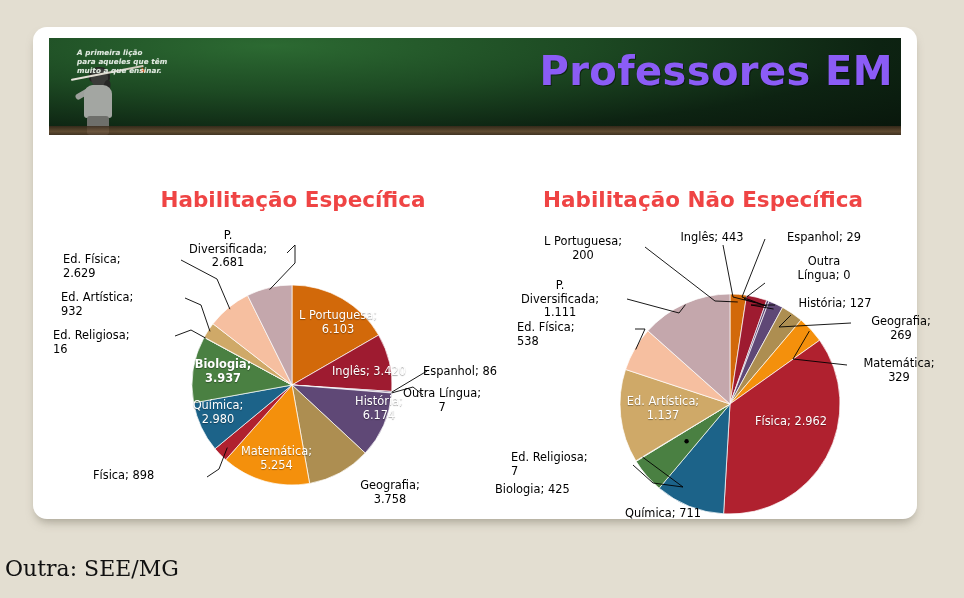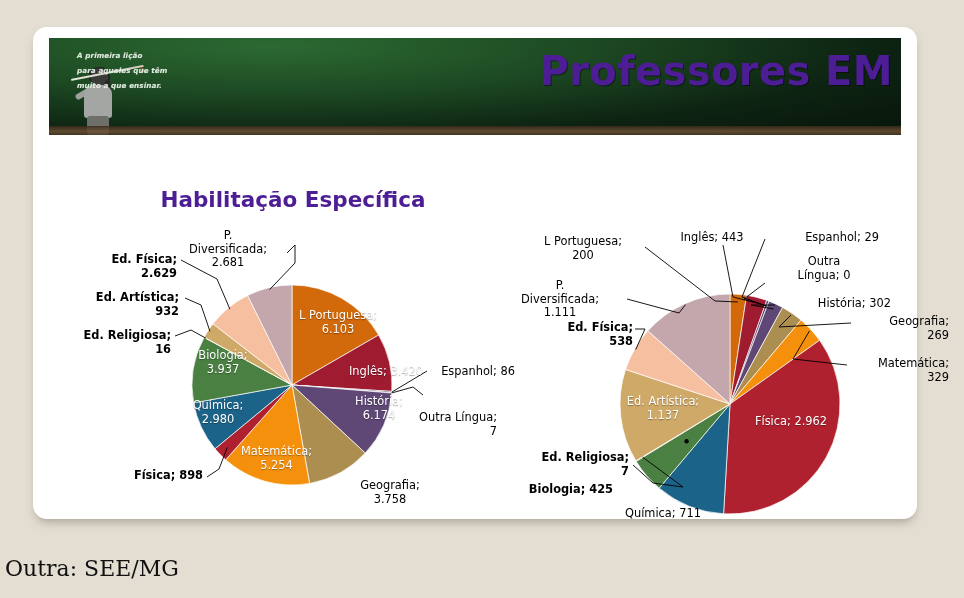--- a/index.html
+++ b/index.html
@@ -23,21 +23,21 @@
     overflow:hidden;
   }
   #banner .floorline{
     position:absolute;left:0;right:0;bottom:0;height:9px;
     background:linear-gradient(180deg,#3a2a1b,#6d5236 60%,#4a3725);
     opacity:.85;
   }
   #banner .chalktext{
     position:absolute;left:28px;top:10px;
     font-family:"DejaVu Sans", sans-serif;
-    font-size:7.2px;line-height:15px;font-weight:bold;font-style:italic;
+    font-size:7.2px;line-height:9px;font-weight:bold;font-style:italic;
     color:#dfe9df;letter-spacing:.1px;white-space:pre-line;
     text-shadow:0 0 1px rgba(255,255,255,.35);
   }
   #banner .pointer{
     position:absolute;left:22px;top:41px;width:74px;height:2px;
     background:linear-gradient(90deg,#e8e5dc,#cfc9bb);
     transform:rotate(-11deg);transform-origin:left center;
     border-radius:1px;
   }
   #banner .pointer-tip{
@@ -53,48 +53,48 @@
   #banner .p-pony{position:absolute;left:28px;top:12px;width:7px;height:18px;border-radius:40%;background:#272726;transform:rotate(10deg);}
   #banner .p-body{position:absolute;left:9px;top:17px;width:28px;height:33px;border-radius:9px 9px 3px 3px;background:#a3a6a2;}
   #banner .p-arm{position:absolute;left:-2px;top:16px;width:22px;height:6px;border-radius:4px;background:#9da09c;transform:rotate(-30deg);transform-origin:right center;}
   #banner .p-legs{position:absolute;left:12px;top:48px;width:22px;height:19px;background:#6e6f6b;border-radius:3px;}
   #banner .p-shadow{position:absolute;left:4px;top:60px;width:40px;height:8px;border-radius:50%;background:rgba(0,0,0,.35);filter:blur(1px);}
 
   #banner-title{
     position:absolute;right:24px;top:22px;
     font-family:"DejaVu Sans", sans-serif;
     font-weight:bold;font-size:40px;line-height:44px;
-    color:#4c1d95;letter-spacing:.4px;
+    color:#8b5cf6;letter-spacing:.4px;
     text-shadow:1px 1px 0 rgba(0,0,0,.45);
   }
 
   .chart-title{
     position:absolute;
     font-family:"DejaVu Sans", sans-serif;
     font-weight:bold;font-size:21.5px;
-    color:#4c1d95;text-align:center;white-space:nowrap;
+    color:#ef4444;text-align:center;white-space:nowrap;
   }
   #title-left{left:60px;top:160px;width:400px;}
   #title-right{left:470px;top:160px;width:400px;}
 
   .chartbox{position:absolute;}
   #chart-left{left:36px;top:190px;width:420px;height:300px;}
   #chart-right{left:460px;top:190px;width:424px;height:300px;}
 
   .chartbox svg{display:block;}
 
   .lbl{
     position:absolute;
     font-family:"DejaVu Sans", sans-serif;
     font-size:11.4px;line-height:13.5px;
     color:#000;white-space:pre-line;
   }
   .lbl.ctr{text-align:center;}
-  .lbl.rt{text-align:right;font-weight:bold;}
-  .lbl.lt{text-align:right;}
+  .lbl.rt{text-align:left;}
+  .lbl.lt{text-align:center;}
   .lbl.inner{color:#ffffff;text-shadow:0 1px 1px rgba(0,0,0,.35);}
 
   #source{
     position:absolute;left:5px;top:556px;
     font-family:"DejaVu Serif", serif;
     font-size:22px;color:#111;
   }
 </style>
 </head>
 <body>
@@ -115,20 +115,21 @@
     <div class="pointer-tip"></div>
     <div class="chalktext">A primeira lição
 para aqueles que têm
 muito a que ensinar.</div>
     <div class="floorline"></div>
   </div>
 
   <div id="banner-title">Professores EM</div>
 
   <div class="chart-title" id="title-left">Habilitação Específica</div>
+  <div class="chart-title" id="title-right">Habilitação Não Específica</div>
 
   <div class="chartbox" id="chart-left">
     <svg width="420" height="300" viewBox="0 0 420 300">
       <g id="left-slices">
           <path d="M 223 168 L 223.00 68.00 A 100 100 0 0 1 309.64 118.06 Z" fill="#d2690a" stroke="#ffffff" stroke-width="0.7"></path>
           <path d="M 223 168 L 309.64 118.06 A 100 100 0 0 1 322.79 174.43 Z" fill="#9e1b30" stroke="#ffffff" stroke-width="0.7"></path>
           <path d="M 223 168 L 322.79 174.43 A 100 100 0 0 1 322.69 175.90 Z" fill="#5f4876" stroke="#ffffff" stroke-width="0.7"></path>
           <path d="M 223 168 L 322.69 175.90 A 100 100 0 0 1 322.68 176.02 Z" fill="#2f7aa6" stroke="#ffffff" stroke-width="0.7"></path>
           <path d="M 223 168 L 322.68 176.02 A 100 100 0 0 1 296.26 236.06 Z" fill="#5f4876" stroke="#ffffff" stroke-width="0.7"></path>
           <path d="M 223 168 L 296.26 236.06 A 100 100 0 0 1 240.60 266.44 Z" fill="#ad8e51" stroke="#ffffff" stroke-width="0.7"></path>
@@ -149,32 +150,32 @@
           <polyline points="116,81 132,88 140.9746430917146,114.37313337450718"></polyline>
           <polyline points="112,43 148,62 160.9187244617118,92.1718045345985"></polyline>
           <polyline points="218,36 226,28 226,46 200.64198409598944,72.58449222041519"></polyline>
         </g>
     </svg>
     <div id="left-labels">
         <div class="lbl ctr inner" style="left: 210px; top: 92px; width: 118px;">L Portuguesa;
 6.103</div>
         <div class="lbl lt inner" style="left: 246px; top: 148px; width: 108px;">Inglês; 3.420</div>
         <div class="lbl lt" style="left: 318px; top: 148px; width: 110px; padding-left: 18px;">Espanhol; 86</div>
-        <div class="lbl lt" style="left: 318px; top: 170px; width: 110px; margin-top: 24px;">Outra Língua;
+        <div class="lbl lt" style="left: 318px; top: 170px; width: 110px;">Outra Língua;
 7</div>
         <div class="lbl ctr inner" style="left: 260px; top: 178px; width: 100px;">História;
 6.174</div>
         <div class="lbl ctr" style="left: 266px; top: 262px; width: 110px;">Geografia;
 3.758</div>
         <div class="lbl ctr inner" style="left: 150px; top: 228px; width: 115px;">Matemática;
 5.254</div>
         <div class="lbl rt" style="left: 24px; top: 252px; width: 110px;">Física; 898</div>
         <div class="lbl ctr inner" style="left: 98px; top: 182px; width: 102px;">Química;
 2.980</div>
-        <div class="lbl ctr inner" style="left: 102px; top: 132px; width: 104px;">Biologia;
+        <div class="lbl ctr inner" style="left: 102px; top: 141px; width: 104px; font-weight: bold;">Biologia;
 3.937</div>
         <div class="lbl rt" style="left: -16px; top: 112px; width: 118px;">Ed. Religiosa;
 16</div>
         <div class="lbl rt" style="left: -8px; top: 74px; width: 118px;">Ed. Artística;
 932</div>
         <div class="lbl rt" style="left: -6px; top: 36px; width: 114px;">Ed. Física;
 2.629</div>
         <div class="lbl ctr" style="left: 104px; top: 12px; width: 110px;">P.
 Diversificada;
 2.681</div>
@@ -212,21 +213,21 @@
         </g>
       <circle id="right-dot" cx="193.6" cy="224.3" r="2.2" fill="#000"></circle>
     </svg>
     <div id="right-labels">
         <div class="lbl ctr" style="left: 30px; top: 18px; width: 120px;">L Portuguesa;
 200</div>
         <div class="lbl ctr" style="left: 164px; top: 14px; width: 110px;">Inglês; 443</div>
         <div class="lbl lt" style="left: 276px; top: 14px; width: 110px;">Espanhol; 29</div>
         <div class="lbl ctr" style="left: 278px; top: 38px; width: 106px;">Outra
 Língua; 0</div>
-        <div class="lbl lt" style="left: 286px; top: 80px; width: 112px;">História; 302</div>
+        <div class="lbl lt" style="left: 286px; top: 80px; width: 112px;">História; 127</div>
         <div class="lbl lt" style="left: 360px; top: 98px; width: 96px;">Geografia;
 269</div>
         <div class="lbl lt" style="left: 356px; top: 140px; width: 100px;">Matemática;
 329</div>
         <div class="lbl ctr inner" style="left: 238px; top: 198px; width: 120px;">Física; 2.962</div>
         <div class="lbl ctr" style="left: 110px; top: 290px; width: 120px;">Química; 711</div>
         <div class="lbl rt" style="left: 2px; top: 266px; width: 118px;">Biologia; 425</div>
         <div class="lbl rt" style="left: 18px; top: 234px; width: 118px;">Ed. Religiosa;
 7</div>
         <div class="lbl ctr inner" style="left: 110px; top: 178px; width: 120px;">Ed. Artística;

